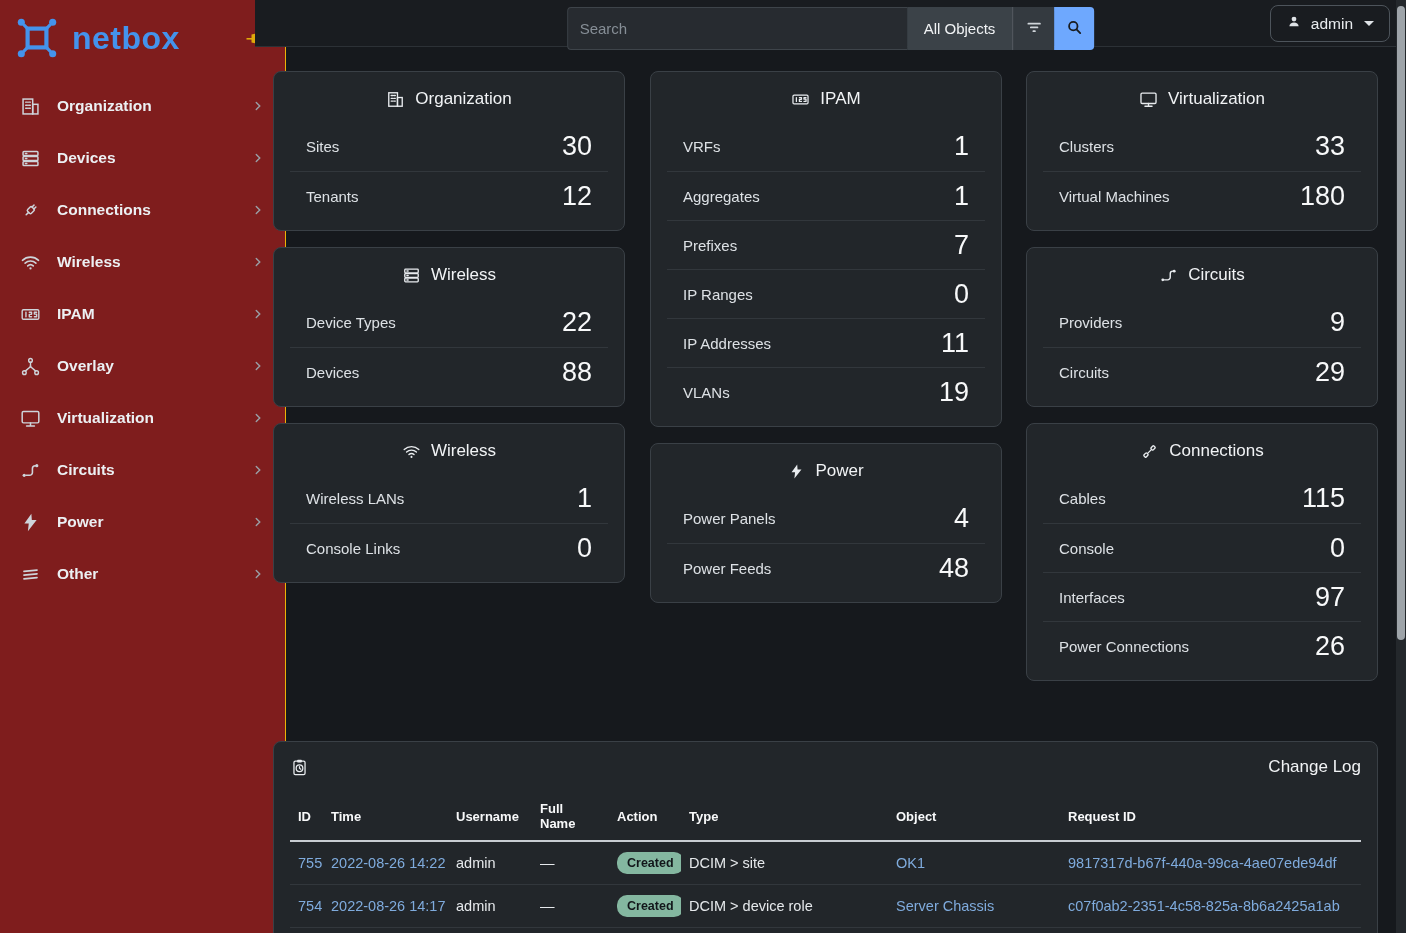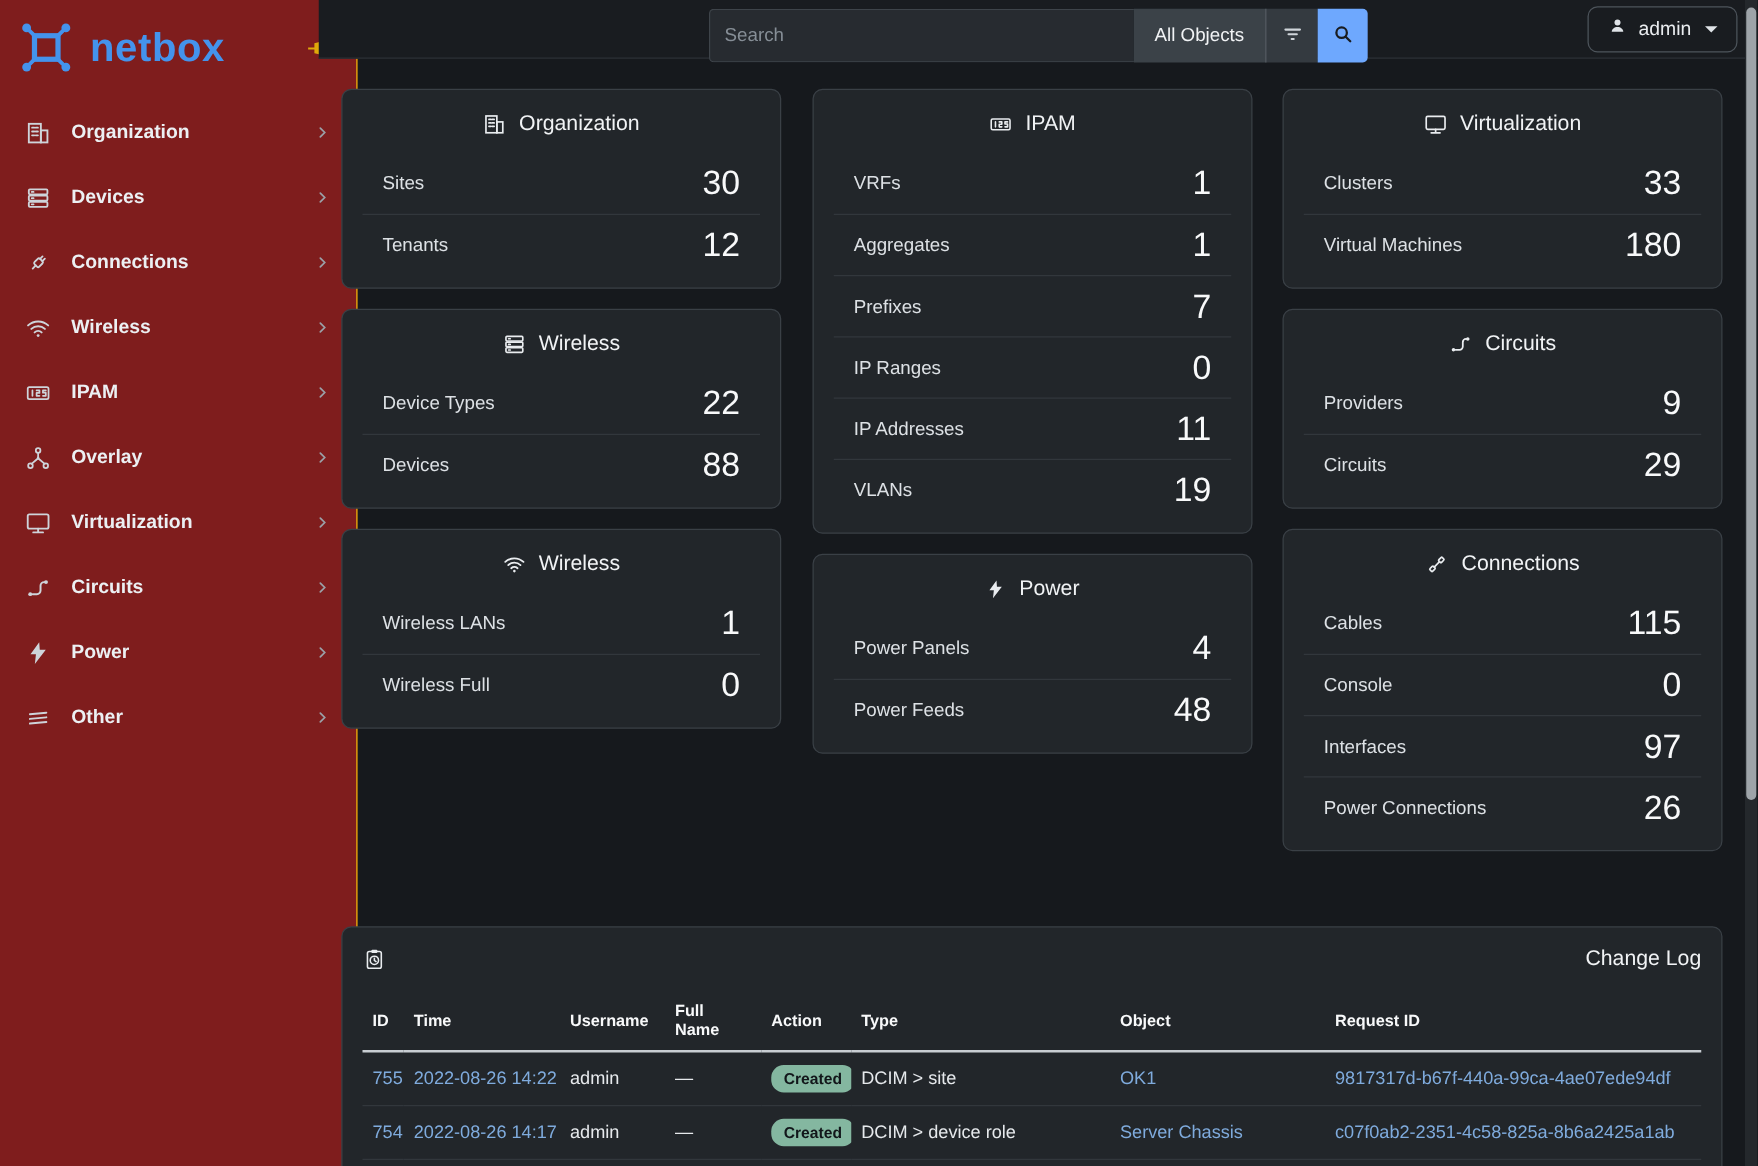--- a/index.html
+++ b/index.html
@@ -399,21 +399,21 @@
               <circle cx="12" cy="18.8" r="1.3" fill="#e9ecef" stroke="none"></circle>
             </svg>
           </span>
           <span>Wireless</span>
         </div>
         <div class="stat-row">
           <span class="stat-label">Wireless LANs</span>
           <span class="stat-value">1</span>
         </div>
         <div class="stat-row">
-          <span class="stat-label">Wireless Full</span>
+          <span class="stat-label">Console Links</span>
           <span class="stat-value">0</span>
         </div>
       </div>
     </div>
 
     <div class="col col-middle">
       <div class="card">
         <div class="card-title">
           <span class="icon">
             <svg width="19" height="19" viewBox="0 0 24 24" fill="none" stroke="#e9ecef" stroke-width="1.6" stroke-linecap="round" stroke-linejoin="round">

